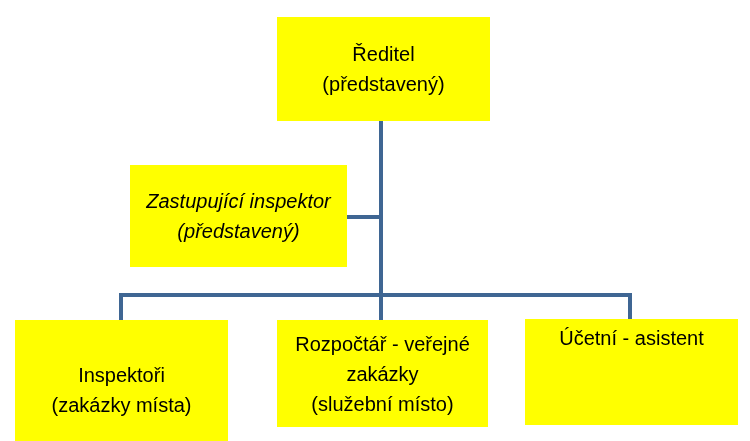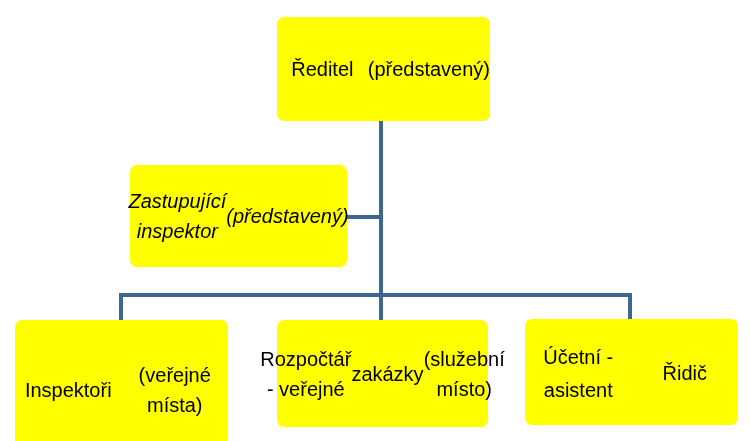--- a/index.html
+++ b/index.html
@@ -24,27 +24,26 @@
   .conn-deputy-h        { left: 347px; top: 215px; width: 36px; height: 4px;  }
   .conn-branch-h        { left: 119px; top: 293px; width: 513px; height: 4px; }
   .conn-left-stub       { left: 119px; top: 293px; width: 4px;  height: 27px; }
   .conn-right-stub      { left: 628px; top: 293px; width: 4px;  height: 26px; }
   
   .node {
     position: absolute;
     background: #ffff00;
     color: #000000;
     display: flex;
-    flex-direction: row;
+    flex-direction: column;
     align-items: center;
     justify-content: center;
     text-align: center;
     font-size: 20px;
     line-height: 30px;
-    border-radius: 7px;
   }
   .node-director   { left: 277px; top: 17px;  width: 213px; height: 104px; }
   .node-deputy     { left: 130px; top: 165px; width: 217px; height: 102px; font-style: italic; }
   .node-inspectors { left: 15px;  top: 320px; width: 213px; height: 139px; }
   .node-budget     { left: 277px; top: 320px; width: 211px; height: 107px; justify-content: center; }
   .node-accountant {
     left: 525px; top: 319px; width: 213px; height: 106px;
     justify-content: flex-start;
     padding-top: 3px;
     box-sizing: border-box;
@@ -68,27 +67,26 @@
     <span class="txt">(představený)</span>
   </div>
 
   <div class="node node-deputy">
     <span class="txt">Zastupující inspektor</span>
     <span class="txt">(představený)</span>
   </div>
 
   <div class="node node-inspectors">
     <span class="txt">Inspektoři</span>
-    <span class="txt">(veřejné místa)</span>
+    <span class="txt">(zakázky místa)</span>
   </div>
 
   <div class="node node-budget">
     <span class="txt">Rozpočtář - veřejné</span>
     <span class="txt">zakázky</span>
     <span class="txt">(služební místo)</span>
   </div>
 
   <div class="node node-accountant">
     <span class="txt">Účetní - asistent</span>
-    <span class="txt">Řidič</span>
   </div>
 
 </div>
 
 </body></html>

